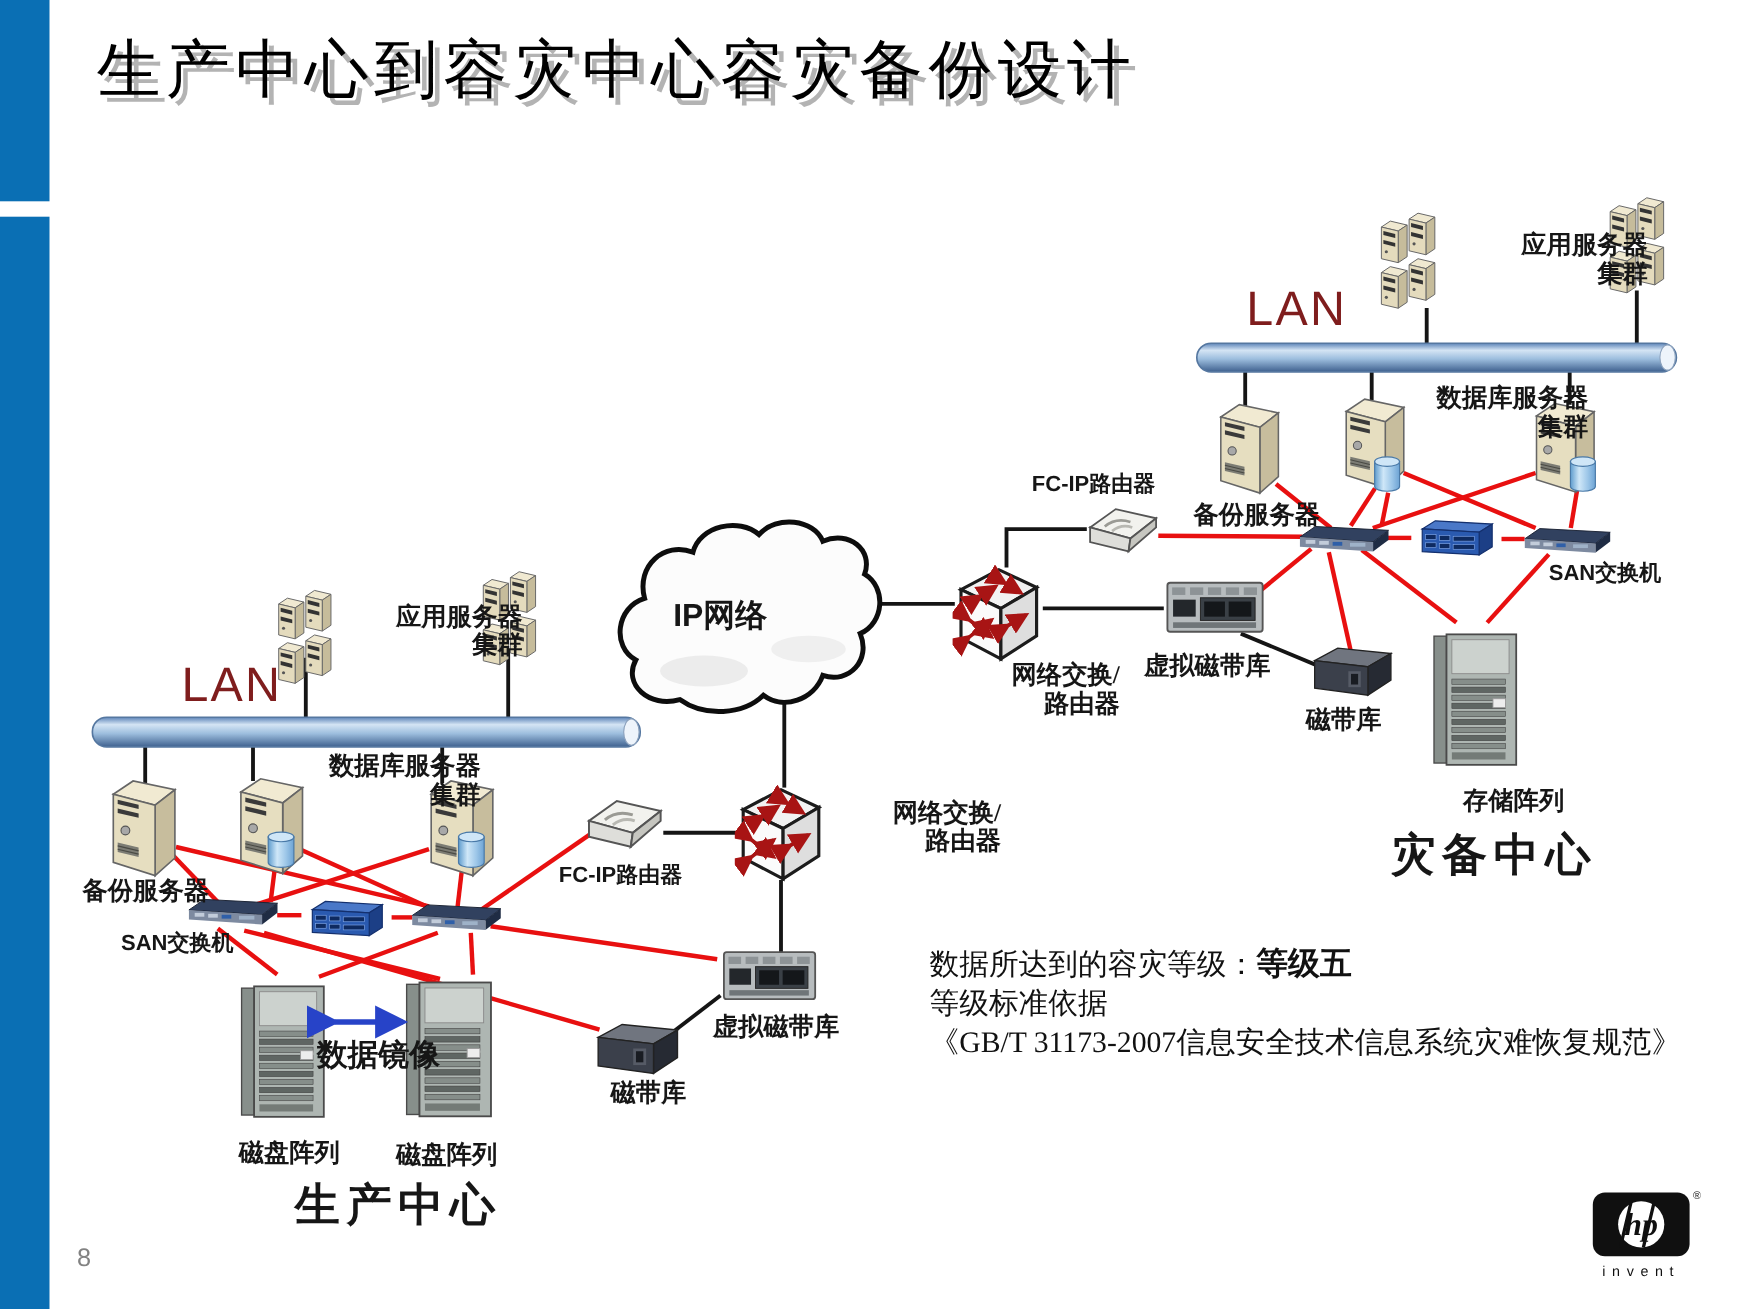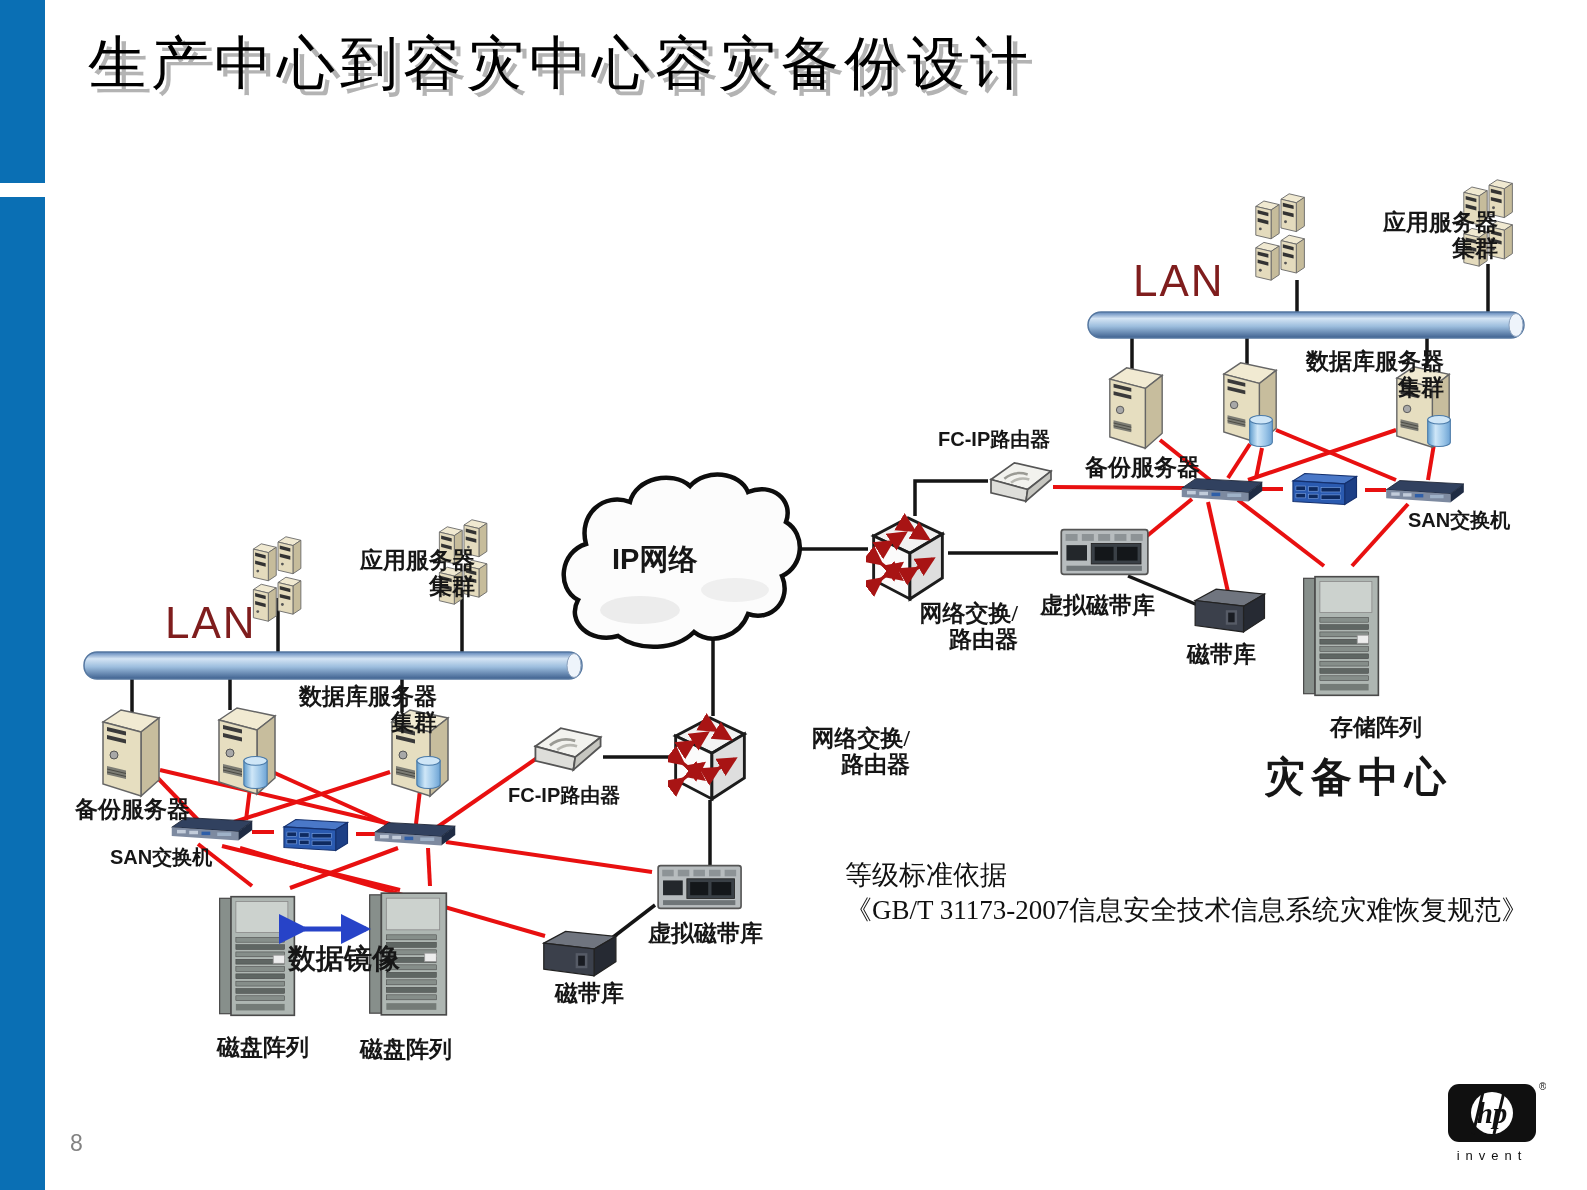--- a/index.html
+++ b/index.html
@@ -293,20 +293,21 @@
   <div class="lbl mixed" style="left:508px;top:782px;">FC-IP路由器</div>
   <div class="lbl lbl2" style="left:710px;top:726px;">
     <div>网络交换/</div>
     <div>路由器</div>
   </div>
   <div class="lbl" style="left:648px;top:918px;">虚拟磁带库</div>
   <div class="lbl" style="left:555px;top:978px;">磁带库</div>
   <div class="lbl" style="left:288px;top:940px;font-size:28px;">数据镜像</div>
   <div class="lbl" style="left:217px;top:1032px;">磁盘阵列</div>
   <div class="lbl" style="left:360px;top:1034px;">磁盘阵列</div>
+  <div class="lbl site" style="left:268px;top:1068px;">生产中心</div>
 
   <div class="lbl cloudlbl" style="left:612px;top:540px;">IP网络</div>
 
   <div class="lbl lan" style="left:1133px;top:256px;">LAN</div>
   <div class="lbl lbl2" style="left:1298px;top:210px;">
     <div>应用服务器</div>
     <div>集群</div>
   </div>
   <div class="lbl lbl2" style="left:1244px;top:349px;">
     <div>数据库服务器</div>
@@ -318,20 +319,21 @@
   <div class="lbl lbl2" style="left:818px;top:601px;">
     <div>网络交换/</div>
     <div>路由器</div>
   </div>
   <div class="lbl" style="left:1040px;top:590px;">虚拟磁带库</div>
   <div class="lbl" style="left:1187px;top:639px;">磁带库</div>
   <div class="lbl" style="left:1298px;top:712px;margin-left:32px;">存储阵列</div>
   <div class="lbl site" style="left:1264px;top:750px;">灾备中心</div>
 
   <div class="note">
+    <div><span>数据所达到的容灾等级：</span><span class="em">等级五</span></div>
     <div>等级标准依据</div>
     <div>《GB/T 31173-2007信息安全技术信息系统灾难恢复规范》</div>
   </div>
 
   <div class="page">8</div>
 
   <div class="logo">
     <svg width="100" height="88" viewBox="0 0 100 88">
       <rect x="2" y="4" width="88" height="58" rx="11" fill="#101010"></rect>
       <circle cx="46" cy="33" r="21" fill="#ffffff"></circle>

